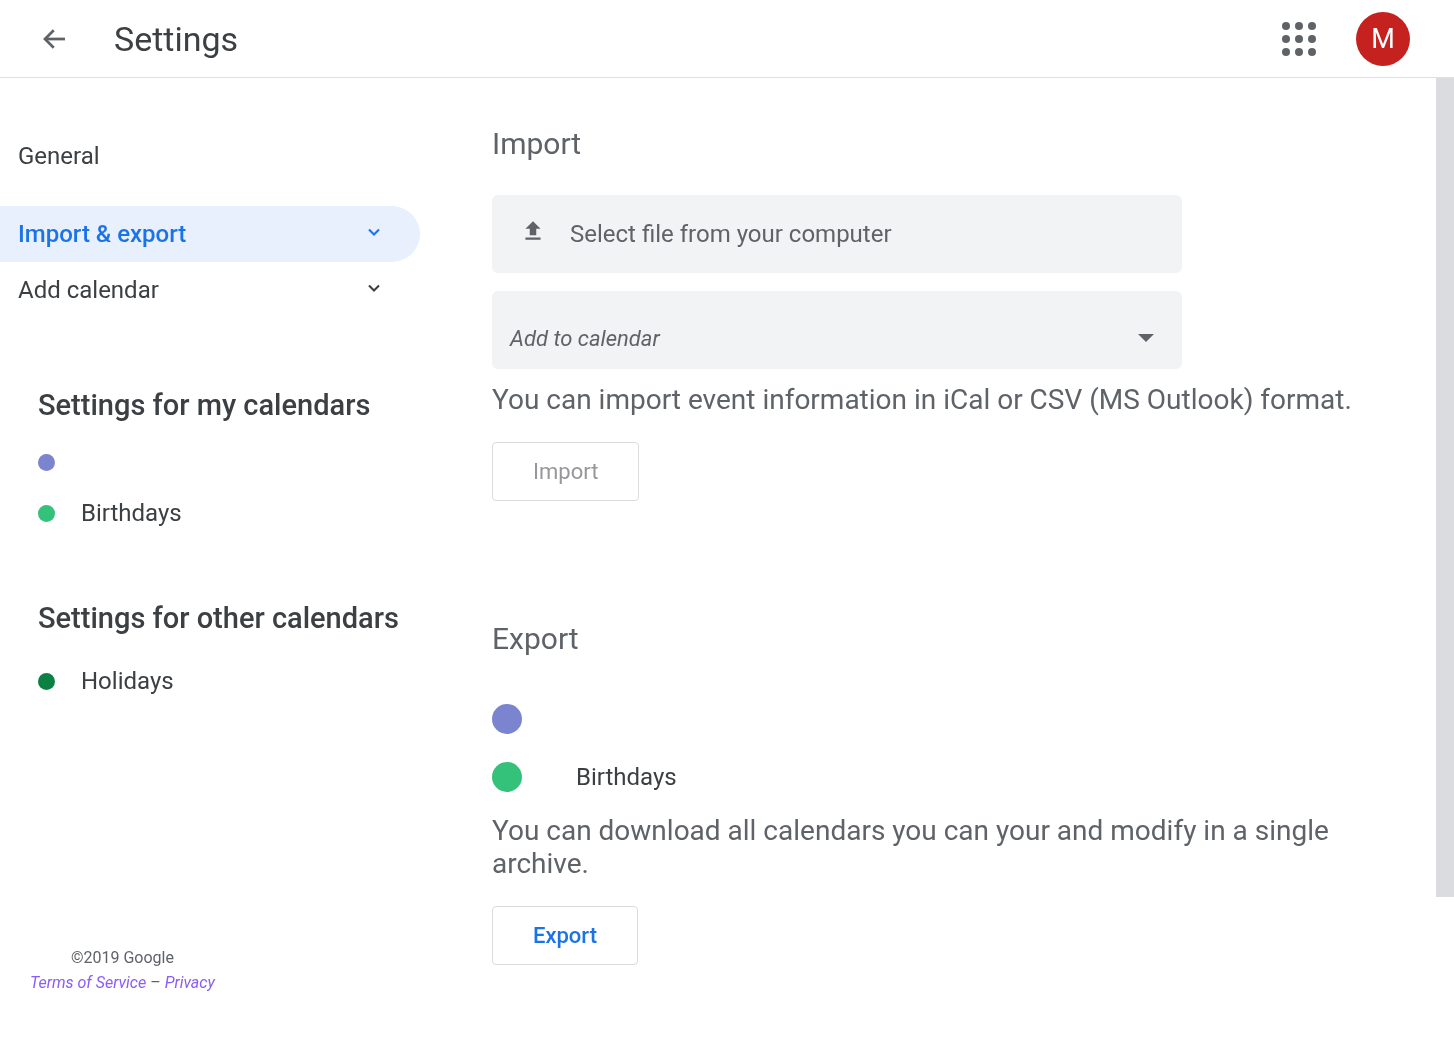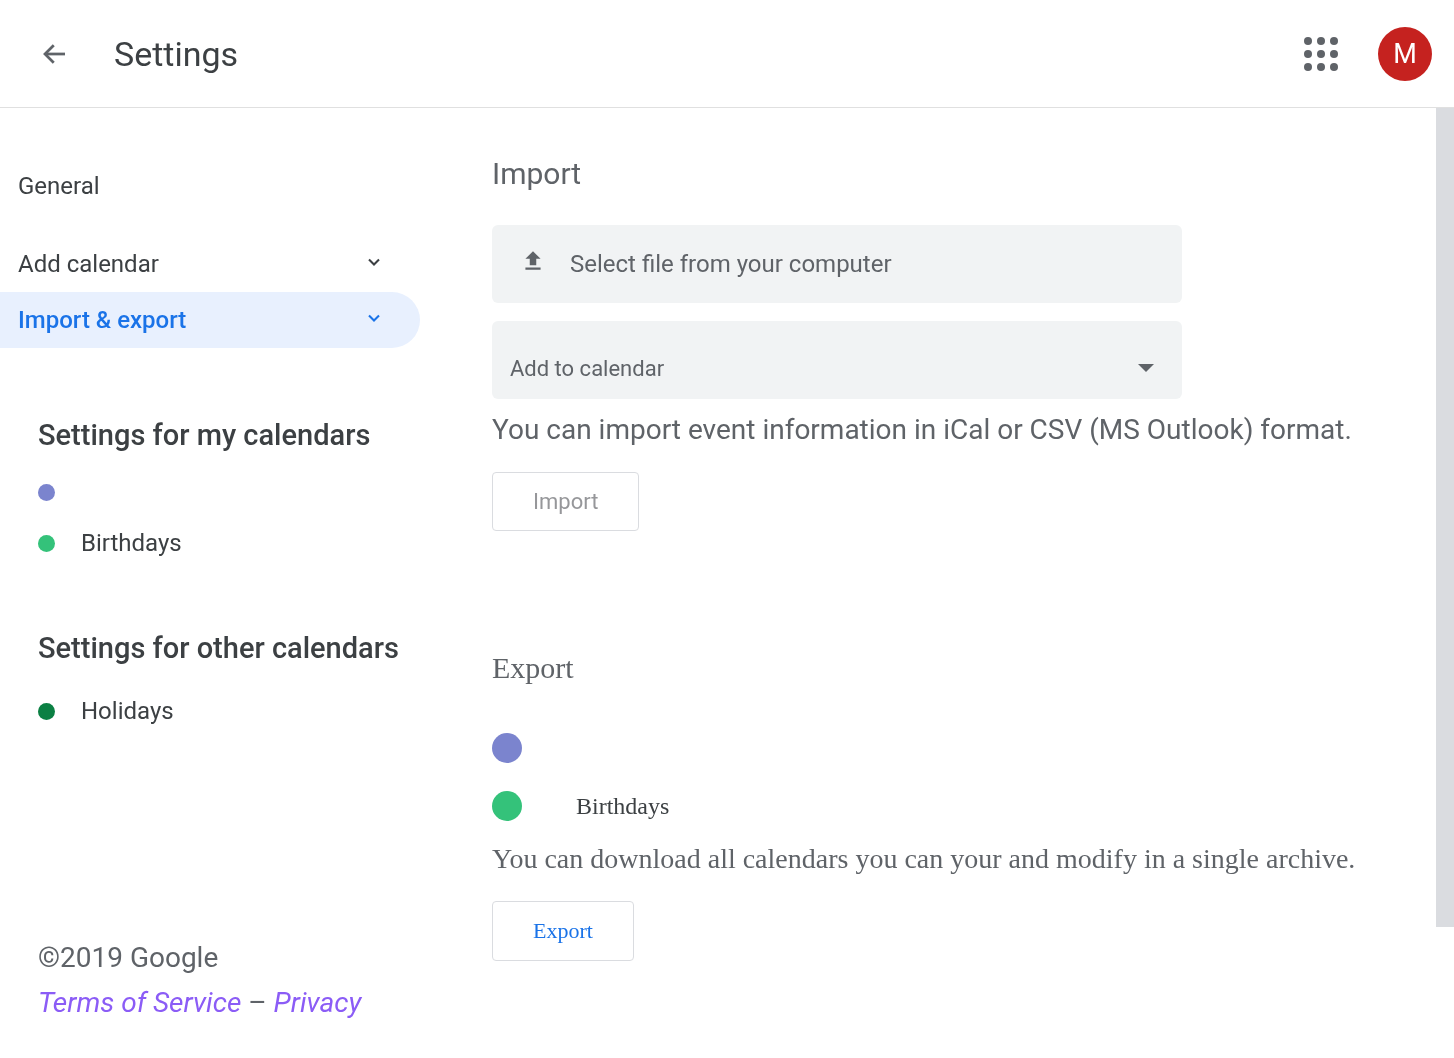--- a/index.html
+++ b/index.html
@@ -6,24 +6,24 @@
     body {
       font-family: 'Google Sans', 'Roboto', Arial, sans-serif;
       color: #202124;
       background: #fff;
       width: 1454px;
       height: 1058px;
       overflow: hidden;
       position: relative;
     }
     .header {
-      height: 108px;
-      display: flex;
-      align-items: center;
-      padding: 0 22px 0 40px;
+      height: 78px;
+      display: flex;
+      align-items: center;
+      padding: 0 44px 0 40px;
       border-bottom: 1px solid #e0e0e0;
       justify-content: space-between;
     }
     .header-left {
       display: flex;
       align-items: center;
       gap: 44px;
     }
     .back-arrow {
       width: 30px;
@@ -122,24 +122,25 @@
     }
     .cal-dot {
       width: 17px;
       height: 17px;
       border-radius: 50%;
       flex-shrink: 0;
     }
     .footer {
       position: absolute;
       bottom: 34px;
-      left: 38px;
-      font-size: 28px;
+      left: 30px;
+      font-size: 16px;
       color: #5f6368;
       line-height: 1.6;
+      text-align: center;
     }
     .footer a {
       color: #8b5cf6;
       text-decoration: none;
       cursor: pointer;
       font-style: italic;
     }
     .main {
       flex: 1;
       padding: 48px 52px 40px 52px;
@@ -176,20 +177,21 @@
       height: 78px;
       width: 690px;
       display: flex;
       align-items: center;
       justify-content: space-between;
       padding: 16px 28px 0 18px;
       font-size: 22px;
       color: #5f6368;
       cursor: pointer;
       margin-bottom: 14px;
+      font-style: italic;
     }
     .select-triangle {
       width: 0;
       height: 0;
       border-left: 8px solid transparent;
       border-right: 8px solid transparent;
       border-top: 8px solid #5f6368;
     }
     .help-text {
       font-size: 28px;
@@ -207,21 +209,20 @@
     }
     .btn.disabled {
       color: #96979a;
     }
     .btn.primary {
       color: #1a73e8;
       font-weight: 500;
     }
     .export-section {
       margin-top: 120px;
-      font-family: Liberation Serif, serif;
     }
     .export-cal-row {
       display: flex;
       align-items: center;
       gap: 54px;
       padding: 14px 0;
       font-size: 24px;
       color: #3c4043;
     }
     .export-dot {
@@ -268,30 +269,30 @@
     <div class="avatar">M</div>
   </div>
 </div>
 
 <div class="body">
   <div class="sidebar">
     <div class="nav-item">
       <span>General</span>
     </div>
     <div class="nav-spacer"></div>
-    <div class="nav-item">
-      <span>Add calendar</span>
+    <div class="nav-item active">
+      <span>Import &amp; export</span>
       <span class="chevron">
         <svg width="20" height="20" viewBox="0 0 24 24" fill="none" stroke="currentColor" stroke-width="2.5">
             <polyline points="6 9 12 15 18 9"></polyline>
           </svg>
       </span>
     </div>
-    <div class="nav-item active">
-      <span>Import &amp; export</span>
+    <div class="nav-item">
+      <span>Add calendar</span>
       <span class="chevron">
         <svg width="20" height="20" viewBox="0 0 24 24" fill="none" stroke="currentColor" stroke-width="2.5">
             <polyline points="6 9 12 15 18 9"></polyline>
           </svg>
       </span>
     </div>
 
     <div class="nav-section-title" style="margin-top:40px">Settings for my calendars</div>
     <div class="cal-row">
       <div class="cal-dot" style="background:#7b84ce"></div>

